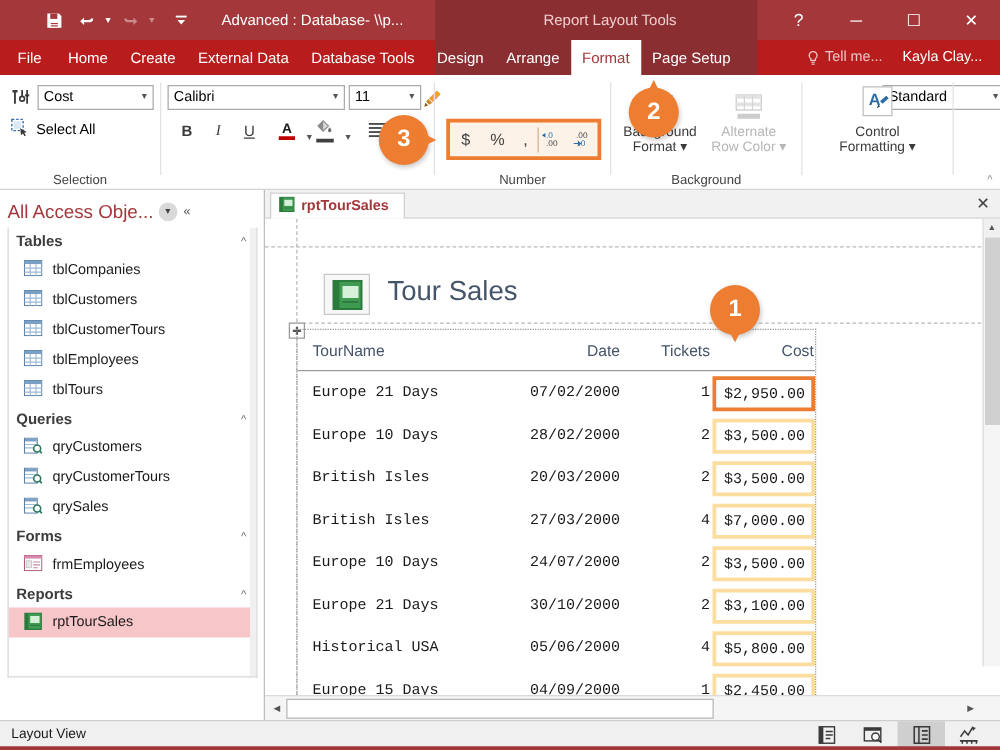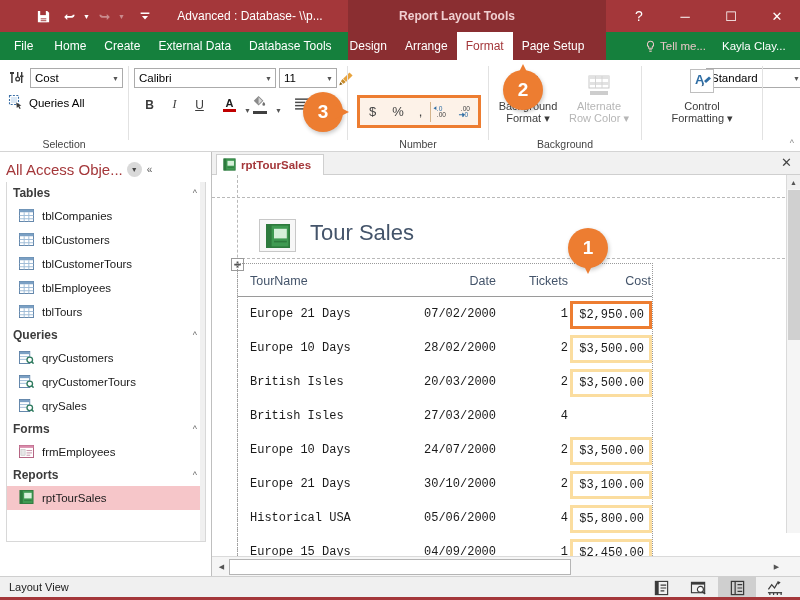--- a/index.html
+++ b/index.html
@@ -42,21 +42,21 @@
   .wbtns { position: absolute; right: 0; top: 0; height: 32px; display: flex; }
   .wbtn {
     width: 46px; height: 32px; display: flex; align-items: center; justify-content: center;
     color: #ffffff; font-size: 13px;
   }
   .wbtn.help { font-size: 14px; }
 
   
   .tabstrip {
     position: absolute; left: 0; top: 32px; width: 800px; height: 28px;
-    background: #15803d;
+    background: #b91c1c;
   }
   .tab-ctx-bg {
     position: absolute; left: 348px; top: 0; width: 258px; height: 28px;
     background: #8a2e31;
   }
   .tabs { position: absolute; left: 0; top: 0; height: 28px; display: flex; align-items: stretch; }
   .tab {
     display: flex; align-items: center; justify-content: center;
     color: #ffffff; font-size: 12px; padding: 0 9px; white-space: nowrap;
     height: 28px;
@@ -330,21 +330,21 @@
     border-left: 14px solid #ed7d31;
   }
 </style>
 </head>
 <body>
 
 <div id="app">
 
   <div class="titlebar">
     <div class="ctx-band"></div>
-    <div class="ctx-band-label" style="left:328px;font-weight:bold;">Report Layout Tools</div>
+    <div class="ctx-band-label" style="left:359px;">Report Layout Tools</div>
 
     <div class="qat" style="left:30px;">
       <div class="qat-btn">
         <svg width="15" height="15" viewBox="0 0 16 16">
             <path fill="#fff" d="M2 2h10l2 2v10H2V2z"></path>
             <rect x="4.5" y="2" width="6" height="4.5" fill="#a4373a"></rect>
             <rect x="4" y="9" width="8" height="5" fill="#fff"></rect>
             <rect x="5" y="10" width="6" height="1" fill="#a4373a"></rect>
             <rect x="5" y="12" width="6" height="1" fill="#a4373a"></rect>
           </svg>
@@ -425,21 +425,21 @@
         <span class="combo-arrow">▼</span>
       </div>
       <div class="selall">
         <span>
           <svg width="16" height="16" viewBox="0 0 16 16">
               <rect x="1.5" y="1.5" width="9" height="9" fill="none" stroke="#3a6ea5" stroke-width="1.1" stroke-dasharray="2,1.4"></rect>
               <rect x="3" y="3" width="6" height="6" fill="#dbe8f5"></rect>
               <path fill="#3a3a3a" d="M8.2 8.6l5.2 3-2 .5 1.3 2.3-1.1.6-1.3-2.3-1.5 1.4z"></path>
             </svg>
         </span>
-        <span>Queries All</span>
+        <span>Select All</span>
       </div>
       <div class="rgroup-label">Selection</div>
     </div>
     <div class="rsep" style="left:128px;"></div>
 
     <div class="rgroup" style="left:129px; width:218px;">
       <div class="font-combo" style="left:5px; width:142px;">
         <span>Calibri</span>
         <span class="combo-arrow">▼</span>
       </div>
@@ -742,20 +742,21 @@
       <div class="drow" style="top:192px;">
         <div class="d-name">British Isles</div>
         <div class="d-date">20/03/2000</div>
         <div class="d-tick">2</div>
         <div class="d-cost-cell">$3,500.00</div>
       </div>
       <div class="drow" style="top:226px;">
         <div class="d-name">British Isles</div>
         <div class="d-date">27/03/2000</div>
         <div class="d-tick">4</div>
+        <div class="d-cost-cell">$7,000.00</div>
       </div>
       <div class="drow" style="top:260px;">
         <div class="d-name">Europe 10 Days</div>
         <div class="d-date">24/07/2000</div>
         <div class="d-tick">2</div>
         <div class="d-cost-cell">$3,500.00</div>
       </div>
       <div class="drow" style="top:294px;">
         <div class="d-name">Europe 21 Days</div>
         <div class="d-date">30/10/2000</div>

